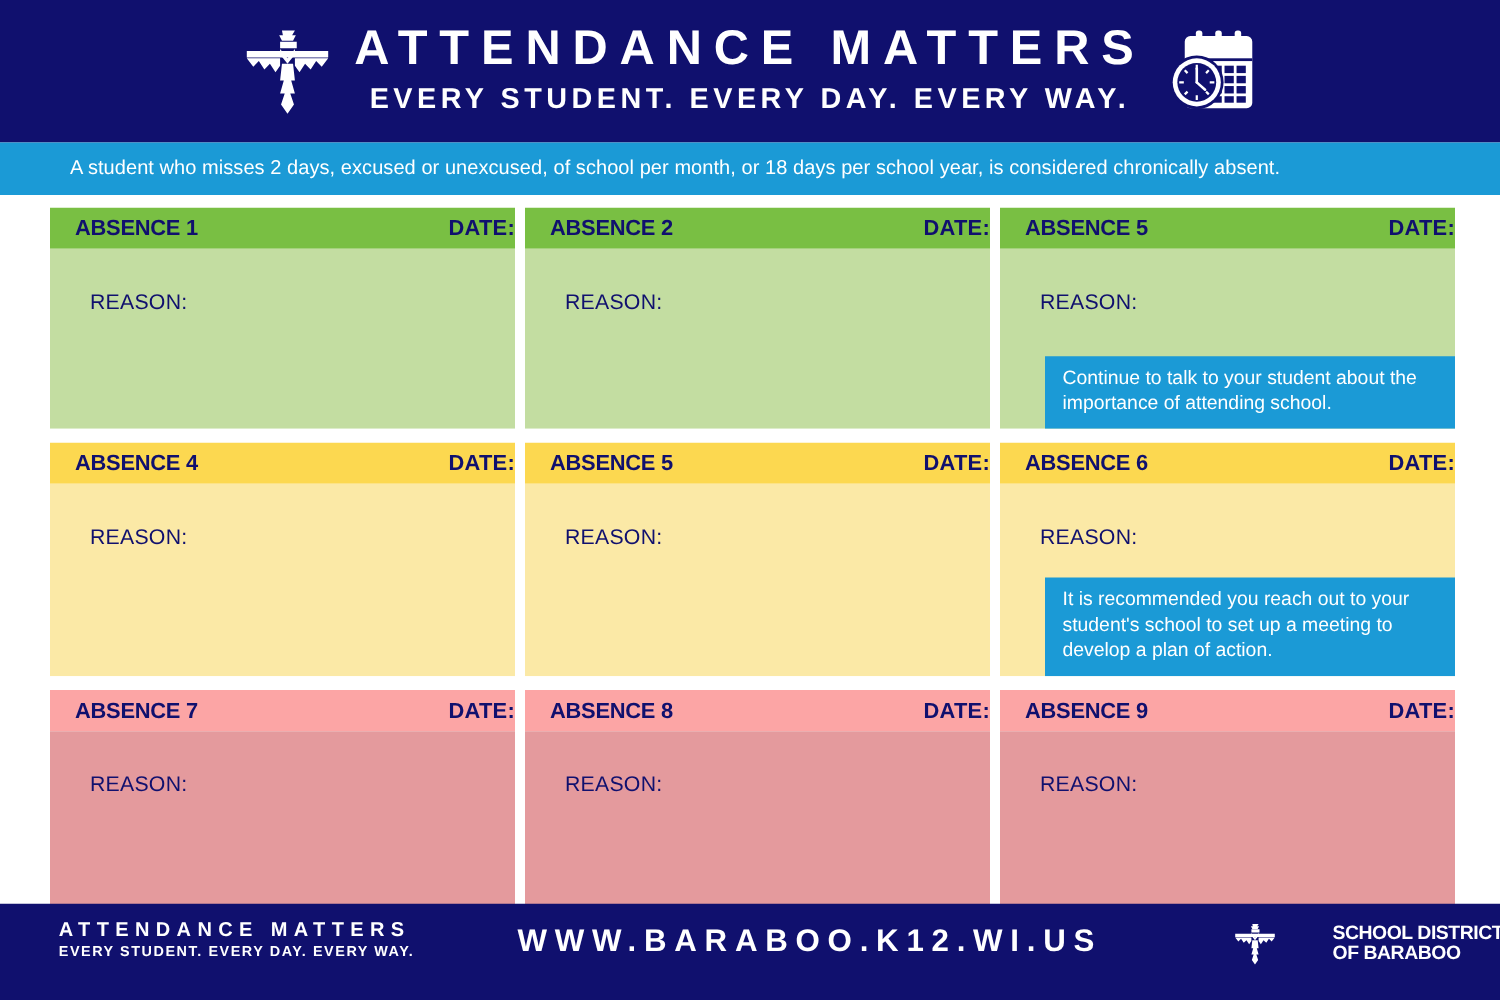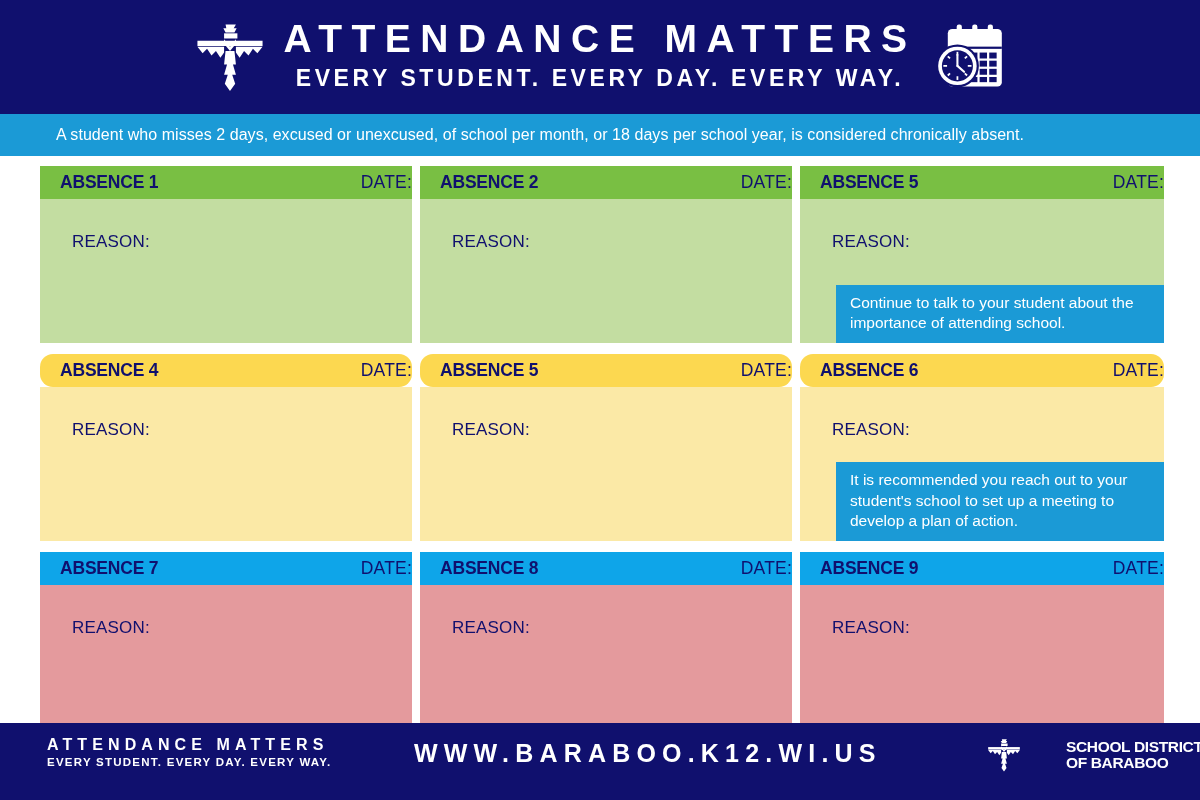--- a/index.html
+++ b/index.html
@@ -137,21 +137,21 @@
     font-size: 17.5px;
     font-weight: bold;
     letter-spacing: -0.2px;
     white-space: nowrap;
     font-family: "Liberation Sans", sans-serif;
   }
 
   .card-date {
     color: #10106e;
     font-size: 17.5px;
-    font-weight: normal;
+    font-weight: bold;
     letter-spacing: 0.2px;
     white-space: nowrap;
     font-family: "Liberation Sans", sans-serif;
   }
 
   .card-body {
     flex: 1 1 auto;
     position: relative;
     display: flex;
     flex-direction: column;
@@ -177,24 +177,24 @@
     font-family: "Liberation Sans", sans-serif;
     margin-left: 36px;
   }
 
   .callout.tall-3 { padding: 8px 14px 9px 14px; }
 
   
   .c-green  .card-head { background: #79bf43; }
   .c-green  .card-body { background: #c3dda1; }
 
-  .c-yellow .card-head { background: #fcd850; border-radius: 13px; }
+  .c-yellow .card-head { background: #fcd850; }
   .c-yellow .card-body { background: #fbe9a6; }
 
-  .c-red    .card-head { background: #0ea5e9; }
+  .c-red    .card-head { background: #fca5a5; }
   .c-red    .card-body { background: #e49a9d; }
 
   
   .footer {
     position: absolute;
     left: 0; top: 723px;
     width: 1200px;
     height: 77px;
     background: #10106e;
     display: flex;

